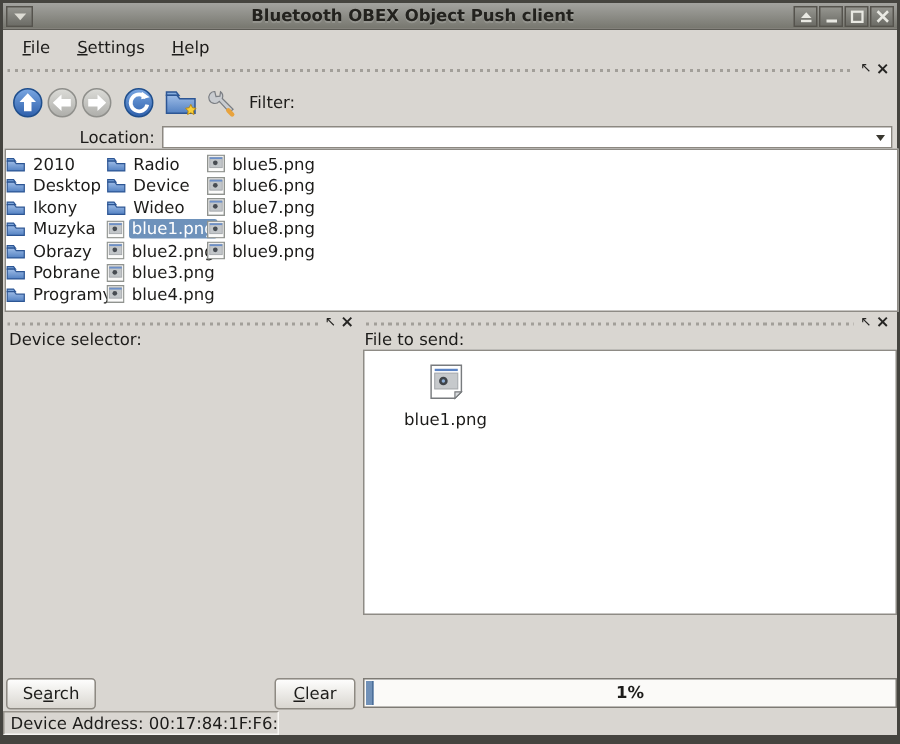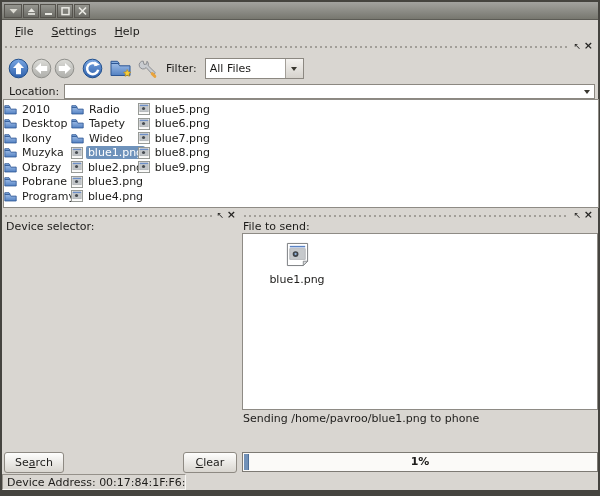--- a/index.html
+++ b/index.html
@@ -42,21 +42,21 @@
   .tool-ico{margin-left:5px;display:flex;align-items:center;}
   .filter-label{margin-left:8px;margin-right:8px;}
   .combo{display:flex;height:21px;border:1px solid #8c8881;background:#fff;width:99px;}
   .combo-val{flex:1;padding:3px 4px;white-space:nowrap;overflow:hidden;}
   .combo-btn{width:18px;border-left:1px solid #a39f98;background:linear-gradient(#f4f2ef,#d6d3cd);
     display:flex;align-items:center;justify-content:center;}
   .arr-down{width:0;height:0;border:3.5px solid transparent;border-top:4.5px solid #39372f;margin-top:4px;}
 
   
   .locrow{position:absolute;left:2px;top:82px;right:3px;height:15px;display:flex;align-items:center;}
-  .loc-label{padding-left:5px;margin-right:5px;}
+  .loc-label{padding-left:5px;margin-right:5px;margin-left:44px;}
   .loc-entry{flex:1;height:15px;border:1px solid #8c8881;background:#fff;display:flex;align-items:stretch;}
   .loc-input{flex:1;border:0;outline:none;padding:0 3px;font:inherit;background:transparent;}
   .loc-btn{width:14px;display:flex;align-items:center;justify-content:center;}
 
   
   .filelist{position:absolute;left:1px;top:97px;width:596px;height:109px;background:#fff;
     border:1px solid #8e8b85;overflow:hidden;}
   .file-grid{column-width:56px;column-gap:8px;column-fill:auto;height:104px;padding:2px 0 0 0;}
   .fitem{display:flex;align-items:center;height:14.5px;break-inside:avoid;white-space:nowrap;}
   .fitem .fic{flex:0 0 auto;margin-right:3px;}
@@ -118,20 +118,21 @@
 
 <div class="win" style="--sel: #6e92bb; --prog: #7191b8;">
   <div class="inner">
 
     <div class="titlebar">
       <div class="tb-menu-btn">
         <svg width="11" height="8" viewBox="0 0 11 8">
             <path d="M1.5,2 h8 l-4,4.5z" fill="#dddcd4"></path>
           </svg>
       </div>
+      <span class="tb-title">Bluetooth OBEX Object Push client</span>
       <div class="tb-right">
         <div class="tb-btn">
           <svg width="11" height="10" viewBox="0 0 11 10">
               <path d="M2,6 L5.5,2.2 L9,6z" fill="#e9e9e3"></path>
               <rect x="2" y="7.2" width="7" height="1.6" fill="#e9e9e3"></rect>
             </svg>
         </div>
         <div class="tb-btn">
           <svg width="11" height="10" viewBox="0 0 11 10">
               <rect x="2" y="7" width="7" height="2" fill="#e9e9e3"></rect>
@@ -197,26 +198,20 @@
             <path d="M18.2,10.6 l1.1,2.2 2.4,.4 -1.75,1.75 .4,2.4 -2.15,-1.15 -2.15,1.15 .4,-2.4 -1.75,-1.75 2.4,-.4z" fill="#f8cf3a" stroke="#b8860b" stroke-width=".6"></path>
           </svg>
       </div>
       <div class="tool-ico">
         <svg width="20" height="20" viewBox="0 0 20 20">
             <path d="M5.2,2 a4,4 0 1 0 3,6.6 l6.8,7.4 2.4,-2.2 -7.2,-7.1 a4,4 0 0 0 -1.2,-4.5 l-.4,2.9 -2.6,.3z" fill="#c9ccd0" stroke="#7b7e83" stroke-width=".8"></path>
             <path d="M14.2,14.6 l2.6,2.7" stroke="#e8a33d" stroke-width="3" stroke-linecap="round"></path>
           </svg>
       </div>
       <span class="filter-label">Filter:</span>
-      <div class="combo">
-        <span class="combo-val">All Files</span>
-        <span class="combo-btn">
-            <span class="arr-down"></span>
-          </span>
-      </div>
     </div>
 
     <div class="locrow">
       <span class="loc-label">Location:</span>
       <div class="loc-entry">
         <input class="loc-input" value="" style="">
         <span class="loc-btn">
             <span class="arr-down"></span>
           </span>
       </div>
@@ -295,21 +290,21 @@
 
     <span class="flabel">Radio</span>
   </div>
 
   <div class="fitem">
     <svg class="fic ic-folder" width="13" height="11" viewBox="0 0 16 13">
               <path d="M1,4 V1.8 h5.2 l1.6,2.2z" fill="#7fa8dc" stroke="#2d5694"></path>
               <path d="M1,4 h5.8 l1.6,2 H15 V12 H1z" fill="url(#gFold)" stroke="#2d5694"></path>
             </svg>
 
-    <span class="flabel">Tapety</span>
+    <span class="flabel">Device</span>
   </div>
 
   <div class="fitem">
     <svg class="fic ic-folder" width="13" height="11" viewBox="0 0 16 13">
               <path d="M1,4 V1.8 h5.2 l1.6,2.2z" fill="#7fa8dc" stroke="#2d5694"></path>
               <path d="M1,4 h5.8 l1.6,2 H15 V12 H1z" fill="url(#gFold)" stroke="#2d5694"></path>
             </svg>
 
     <span class="flabel">Wideo</span>
   </div>
@@ -440,21 +435,20 @@
             <path d="M2.5,1.5 H23.5 V20 L19,24.5 H2.5z" fill="#fff" stroke="#787b7e"></path>
             <path d="M23.5,20 H19 V24.5z" fill="#d8dbde" stroke="#787b7e" stroke-width=".8"></path>
             <rect x="5" y="4" width="16" height="1.6" fill="#5b83c4"></rect>
             <rect x="5" y="7" width="16" height="11" fill="#c6c9cc" stroke="#a2a6aa" stroke-width=".7"></rect>
             <circle cx="11" cy="12.5" r="3" fill="#3f444a"></circle>
             <circle cx="11" cy="12.5" r="1.2" fill="#8fb0d8"></circle>
           </svg>
         <div class="chip-label">blue1.png</div>
       </div>
     </div>
-    <div class="sending">Sending /home/pavroo/blue1.png to phone</div>
     <div class="progress">
       <div class="fill" id="prog-fill" style="width: 1%;"></div>
       <div class="plabel">1%</div>
     </div>
 
     <div class="statusbar">
       <div class="sb-cell sb-addr">Device Address: 00:17:84:1F:F6:E7</div>
       <div class="sb-cell sb-chan">Channel: 8</div>
     </div>
 

